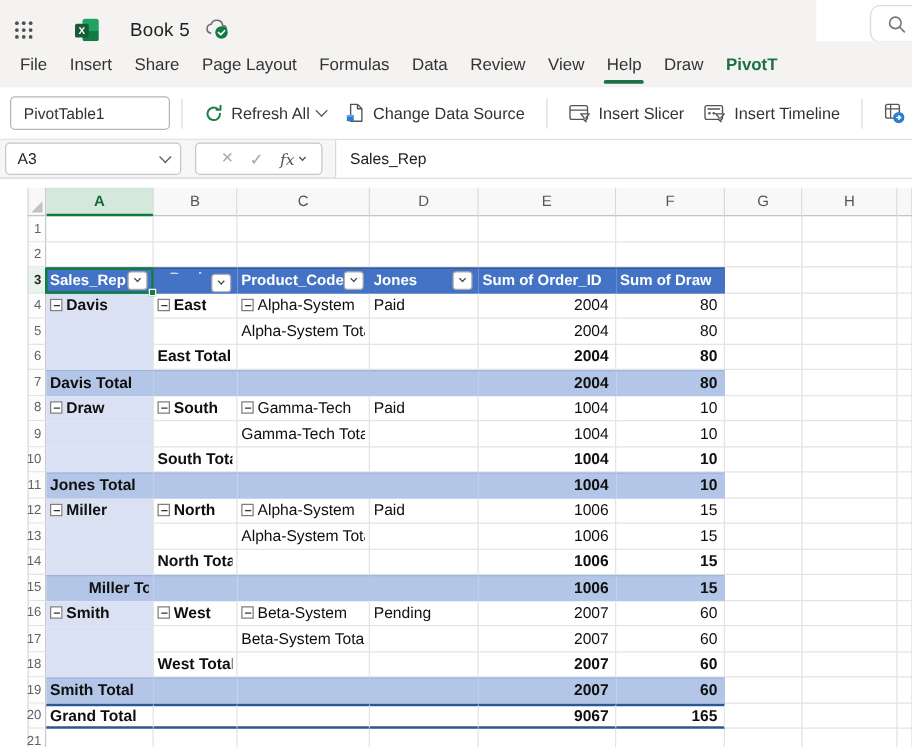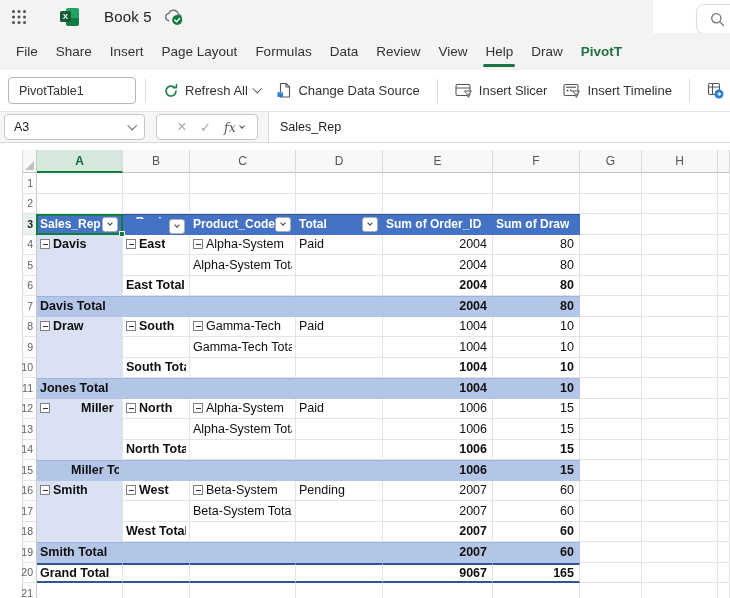--- a/index.html
+++ b/index.html
@@ -1,21 +1,21 @@
 <!DOCTYPE html>
 <html style="--header-blue: #4472c4; --subtotal-blue: #b4c6e7; --item-blue: #d9e1f2; --excel-green: #107c41; --excel-green-light: #21a366; --tab-green: #1e7145; --badge-blue: #2b7cd3;"><head>
 <meta charset="utf-8">
 <style>
   * { box-sizing: border-box; margin: 0; padding: 0; }
   html,body { background:#fff; }
   body { font-family:"Liberation Sans", sans-serif; width:730px; }
   #app { position:relative; width:730px; height:598px; background:#fff; overflow:hidden; }
 
   
-  .titlebar { position:absolute; left:0; top:0; width:653px; height:33px; background:#f4f3f2; display:flex; align-items:center; }
+  .titlebar { position:absolute; left:0; top:0; width:653px; height:33px; background:#f4f3f2; display:flex; align-items:flex-end; }
   .waffle { margin-left:10px; width:18px; height:18px; display:flex; align-items:center; justify-content:center; cursor:pointer; }
   .xlicon { position:relative; width:19px; height:18px; margin-left:32px; flex:none; }
   .xl-sheet { position:absolute; right:0; top:0; width:13px; height:18px; border-radius:2px;
               background:linear-gradient(var(--excel-green-light,#21a366) 0 55%, var(--excel-green,#107c41) 55% 100%); }
   .xl-x { position:absolute; left:0; top:3.5px; width:11px; height:11px; background:#185c37; color:#fff;
           font-weight:700; font-size:8px; display:flex; align-items:center; justify-content:center; border-radius:1.5px; }
   .xl-x::before { content:"X"; }
   .doc-title { margin-left:25px; font-size:15px; color:#222; font-weight:500; letter-spacing:.2px; }
   .save-status { margin-left:11px; width:22px; height:20px; position:relative; }
   .searchbox { position:absolute; left:696px; top:4px; width:46px; height:30px; background:#fff;
@@ -135,22 +135,22 @@
     <div class="searchbox">
       <svg width="15" height="15" viewBox="0 0 15 15">
         <circle cx="6.3" cy="6.3" r="4.6" fill="none" stroke="#757575" stroke-width="1.3"></circle>
         <line x1="9.8" y1="9.8" x2="13.5" y2="13.5" stroke="#757575" stroke-width="1.3" stroke-linecap="round"></line>
       </svg>
     </div>
   </div>
 
   <nav class="tabs">
     <span class="tab">File</span>
+    <span class="tab">Insert</span>
     <span class="tab">Share</span>
-    <span class="tab">Insert</span>
     <span class="tab">Page Layout</span>
     <span class="tab">Formulas</span>
     <span class="tab">Data</span>
     <span class="tab">Review</span>
     <span class="tab">View</span>
     <span class="tab active">Help</span>
     <span class="tab">Draw</span>
     <span class="tab contextual">PivotT</span>
   </nav>
 
@@ -276,21 +276,21 @@
             <div class="chev sm"></div>
           </div>
         </div>
         <div class="c hdr" style="width: 106px;">
           <span class="ct">Product_Code</span>
           <div class="fbtn">
             <div class="chev sm"></div>
           </div>
         </div>
         <div class="c hdr" style="width: 87px;">
-          <span class="ct">Total</span>
+          <span class="ct">Jones</span>
           <div class="fbtn">
             <div class="chev sm"></div>
           </div>
         </div>
         <div class="c hdr" style="width: 110px;">
           <span class="ct">Sum of Order_ID</span>
         </div>
         <div class="c hdr" style="width: 87px;">
           <span class="ct">Sum of Draw</span>
         </div>
@@ -455,21 +455,21 @@
         </div>
         <div class="c sub b num" style="width: 87px;">
           <span class="ct">10</span>
         </div>
         <div class="c" style="width: 62px;"></div>
         <div class="c" style="width: 76px;"></div>
         <div class="c" style="width: 12px;"></div>
       </div>
       <div class="gr">
         <div class="rn">12</div>
-        <div class="c b fillA" style="width: 86px; gap: 28px;">
+        <div class="c b fillA" style="width: 86px;">
           <div class="exp"></div>
           <span class="ct">Miller</span>
         </div>
         <div class="c b" style="width: 67px;">
           <div class="exp"></div>
           <span class="ct">North</span>
         </div>
         <div class="c" style="width: 106px;">
           <div class="exp"></div>
           <span class="ct">Alpha-System</span>

